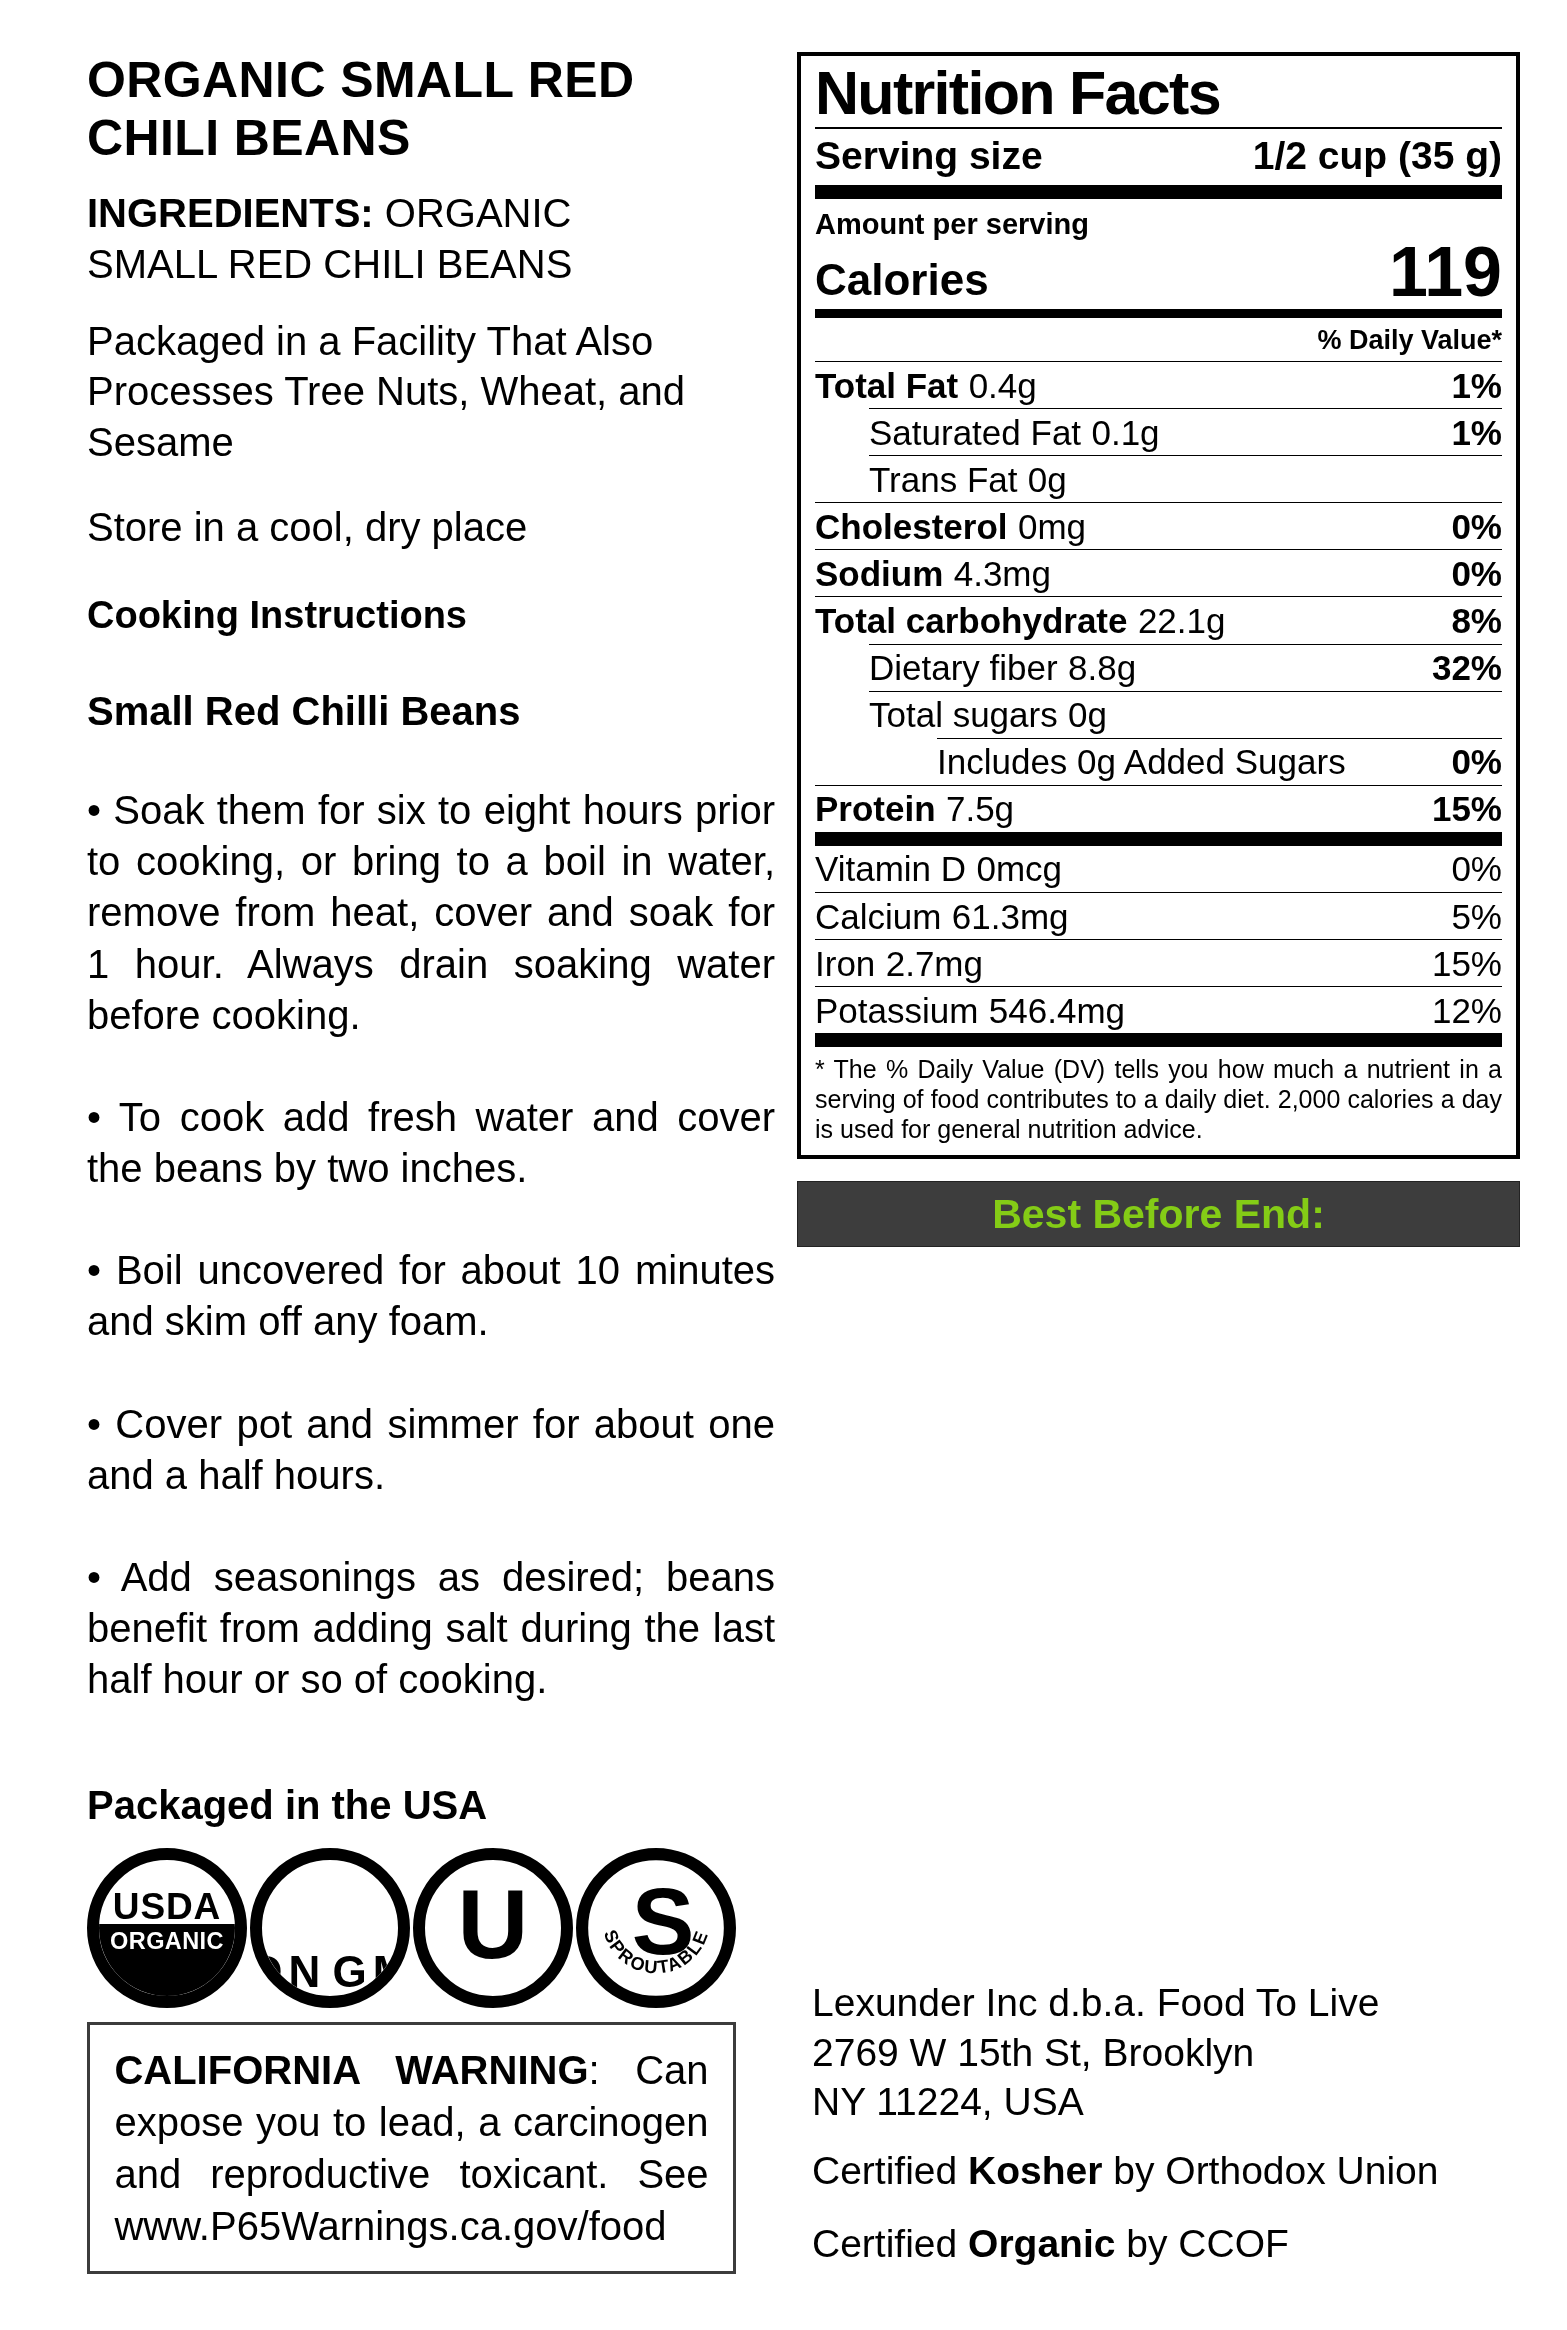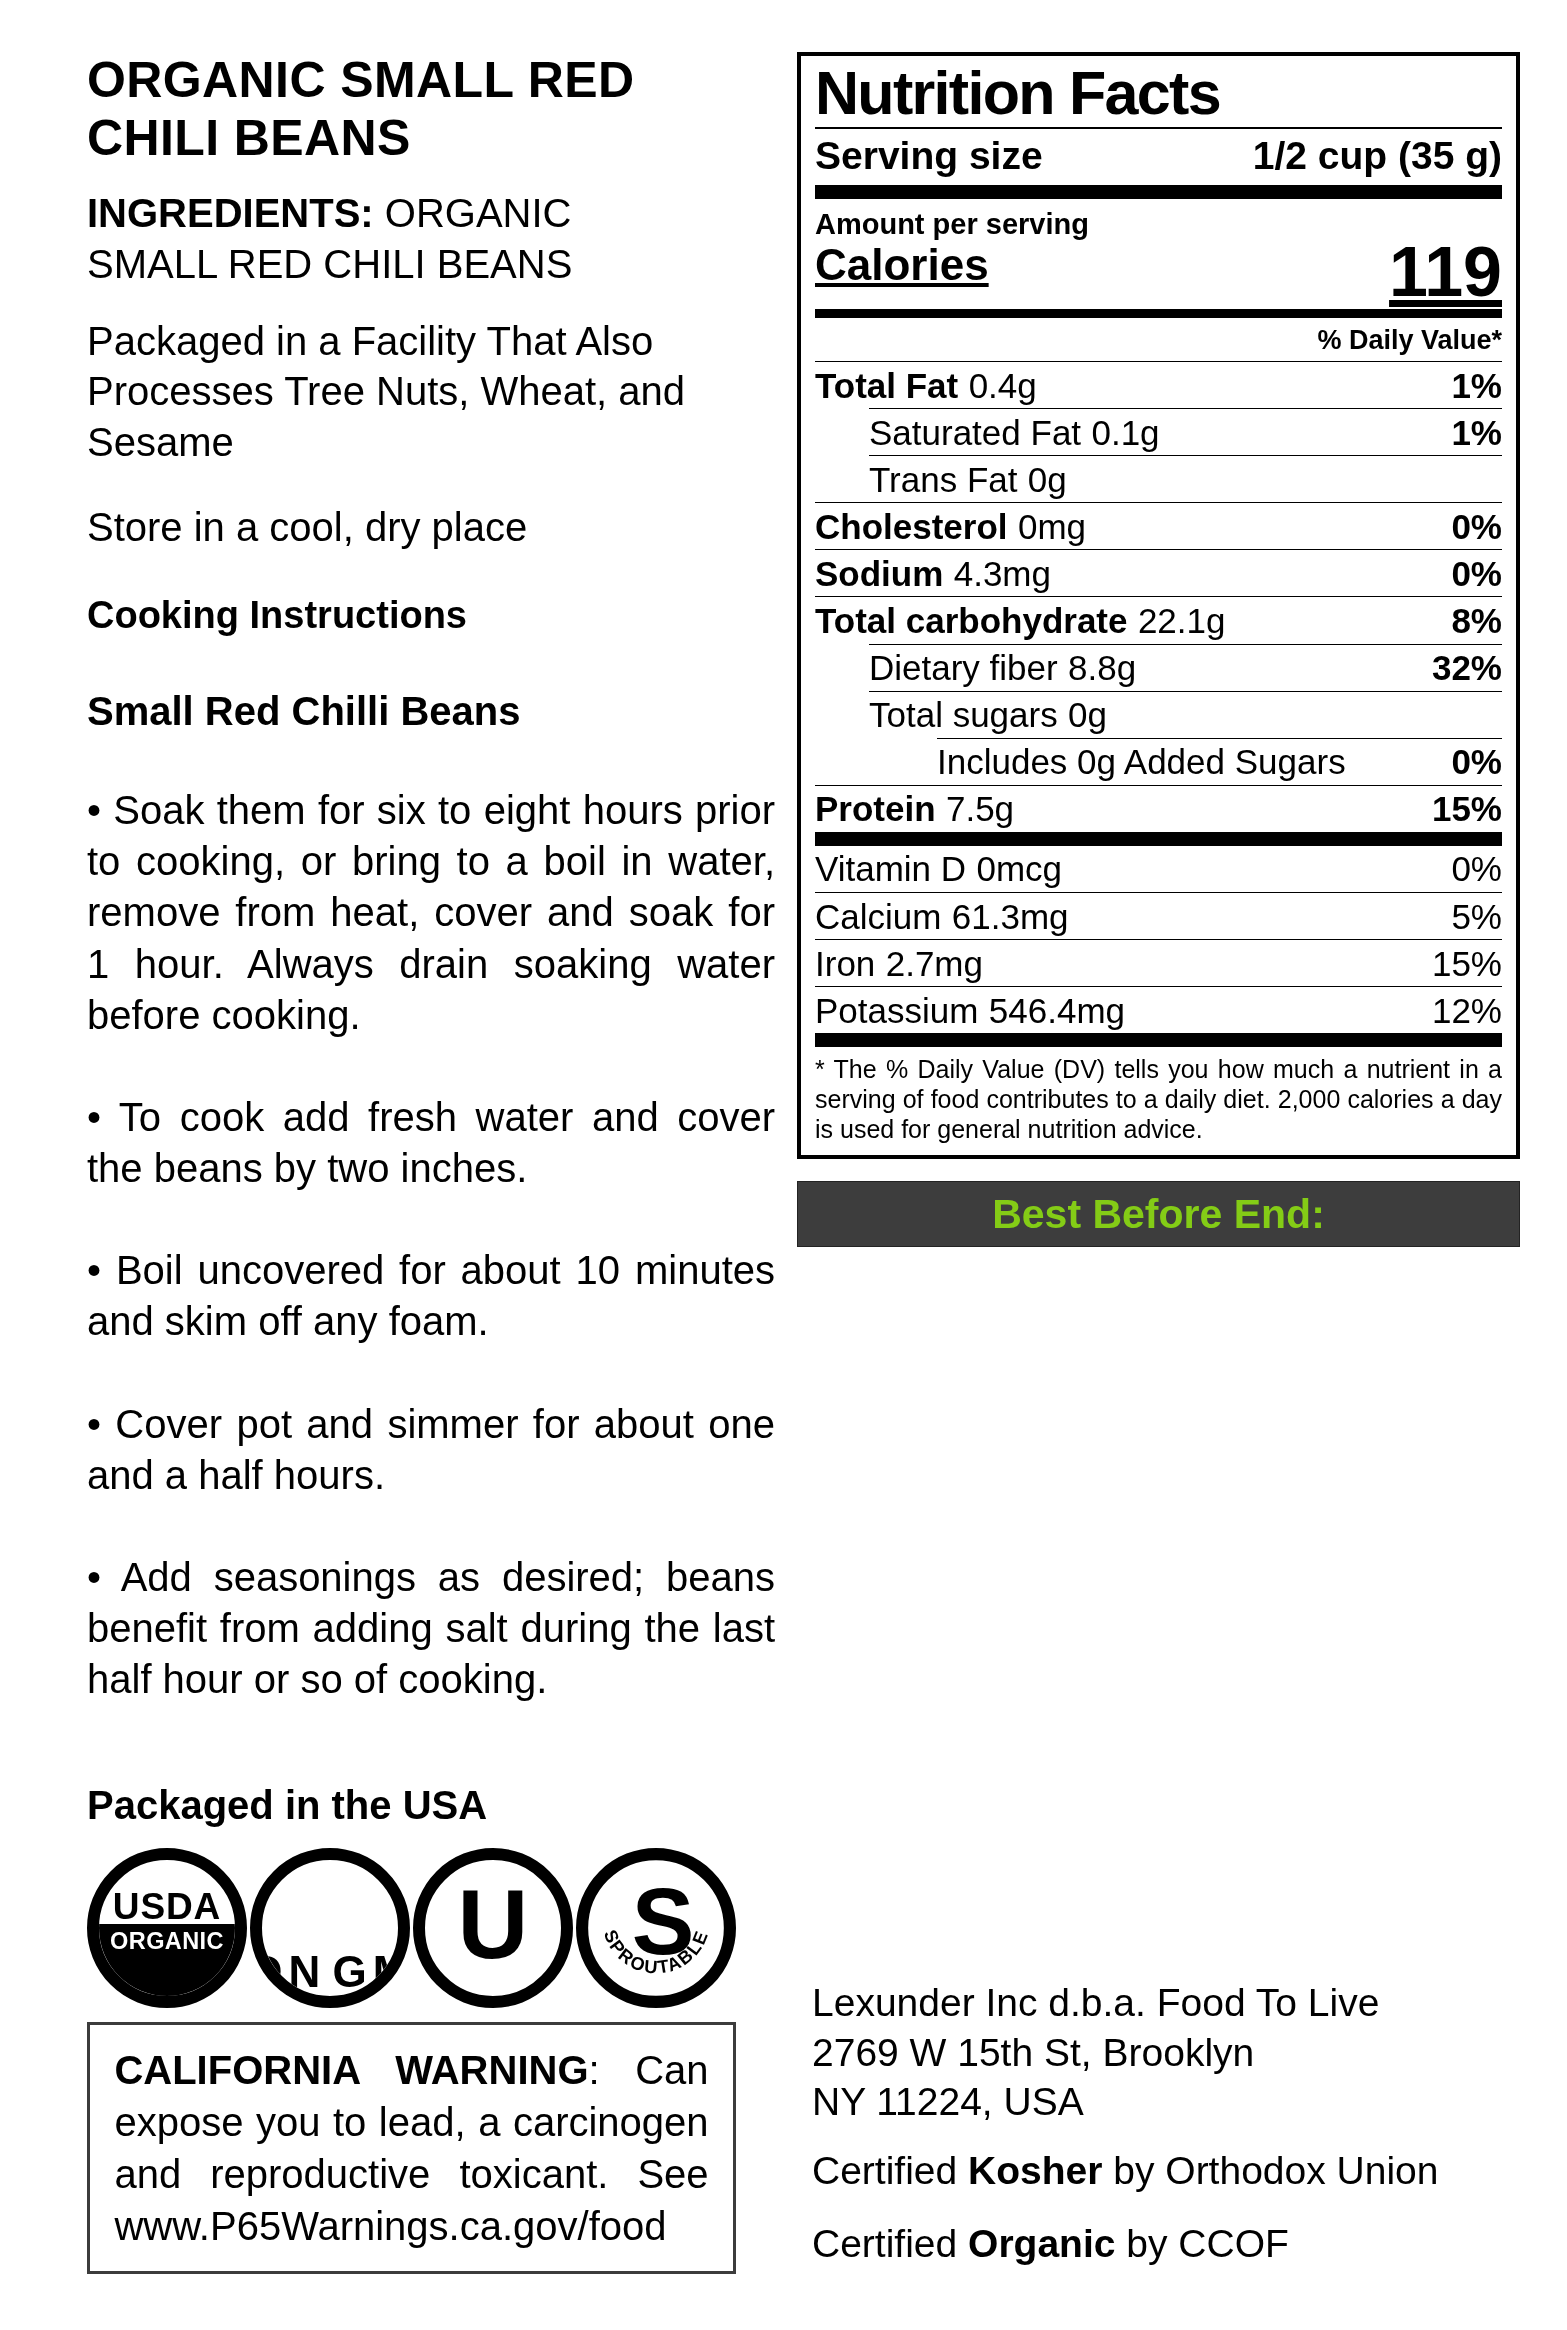--- a/index.html
+++ b/index.html
@@ -20,21 +20,21 @@
   
   .nutrition{position:absolute;left:797px;top:52px;width:723px;box-sizing:border-box;
              border:4.4px solid #000;padding:5.2px 14px 10.4px;background:#fff;}
   .nf-title{font-size:61px;font-weight:900;letter-spacing:-1.7px;line-height:1.08;white-space:nowrap;}
   .rule{border-top:2.6px solid #000;}
   .serving-row{display:flex;justify-content:space-between;align-items:baseline;
                font-size:39px;font-weight:bold;padding:5.2px 0 7px;}
   .bar{height:14px;background:#000;}
   .bar.mid{height:8.7px;}
   .amount-line{font-size:29px;font-weight:bold;padding-top:8.7px;}
-  .cal-row{display:flex;justify-content:space-between;align-items:flex-start;padding:1.7px 0 7px;text-decoration:underline;}
+  .cal-row{display:flex;justify-content:space-between;align-items:flex-end;padding:1.7px 0 7px;}
   .cal-label{font-size:44px;font-weight:bold;line-height:1;}
   .cal-value{font-size:70px;font-weight:bold;line-height:.85;}
   .dv-header{font-size:27px;font-weight:bold;text-align:right;padding:7px 0 5.2px;}
   .sep{border-top:1.7px solid #000;}
   .sep.i1{margin-left:54px;}
   .sep.i2{margin-left:122px;}
   .nrow{display:flex;align-items:baseline;font-size:35px;padding:3.5px 0 2.6px;}
   .nrow .rname.b{font-weight:bold;}
   .ramt{margin-left:10.4px;}
   .rdv{margin-left:auto;}

